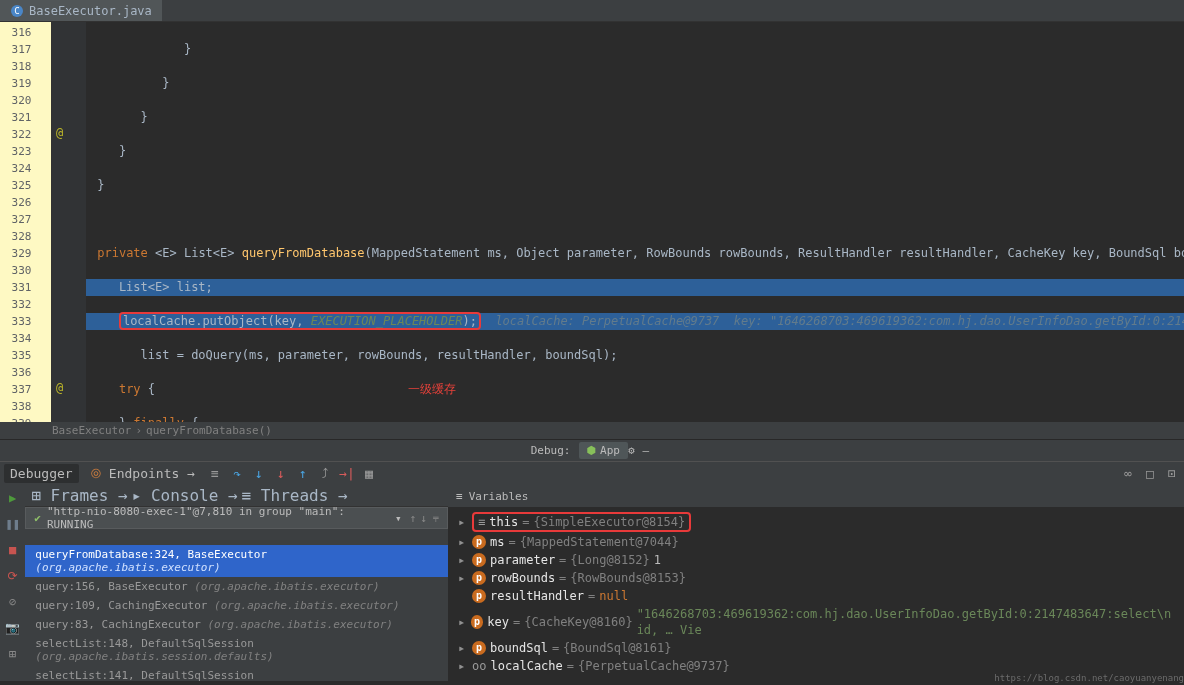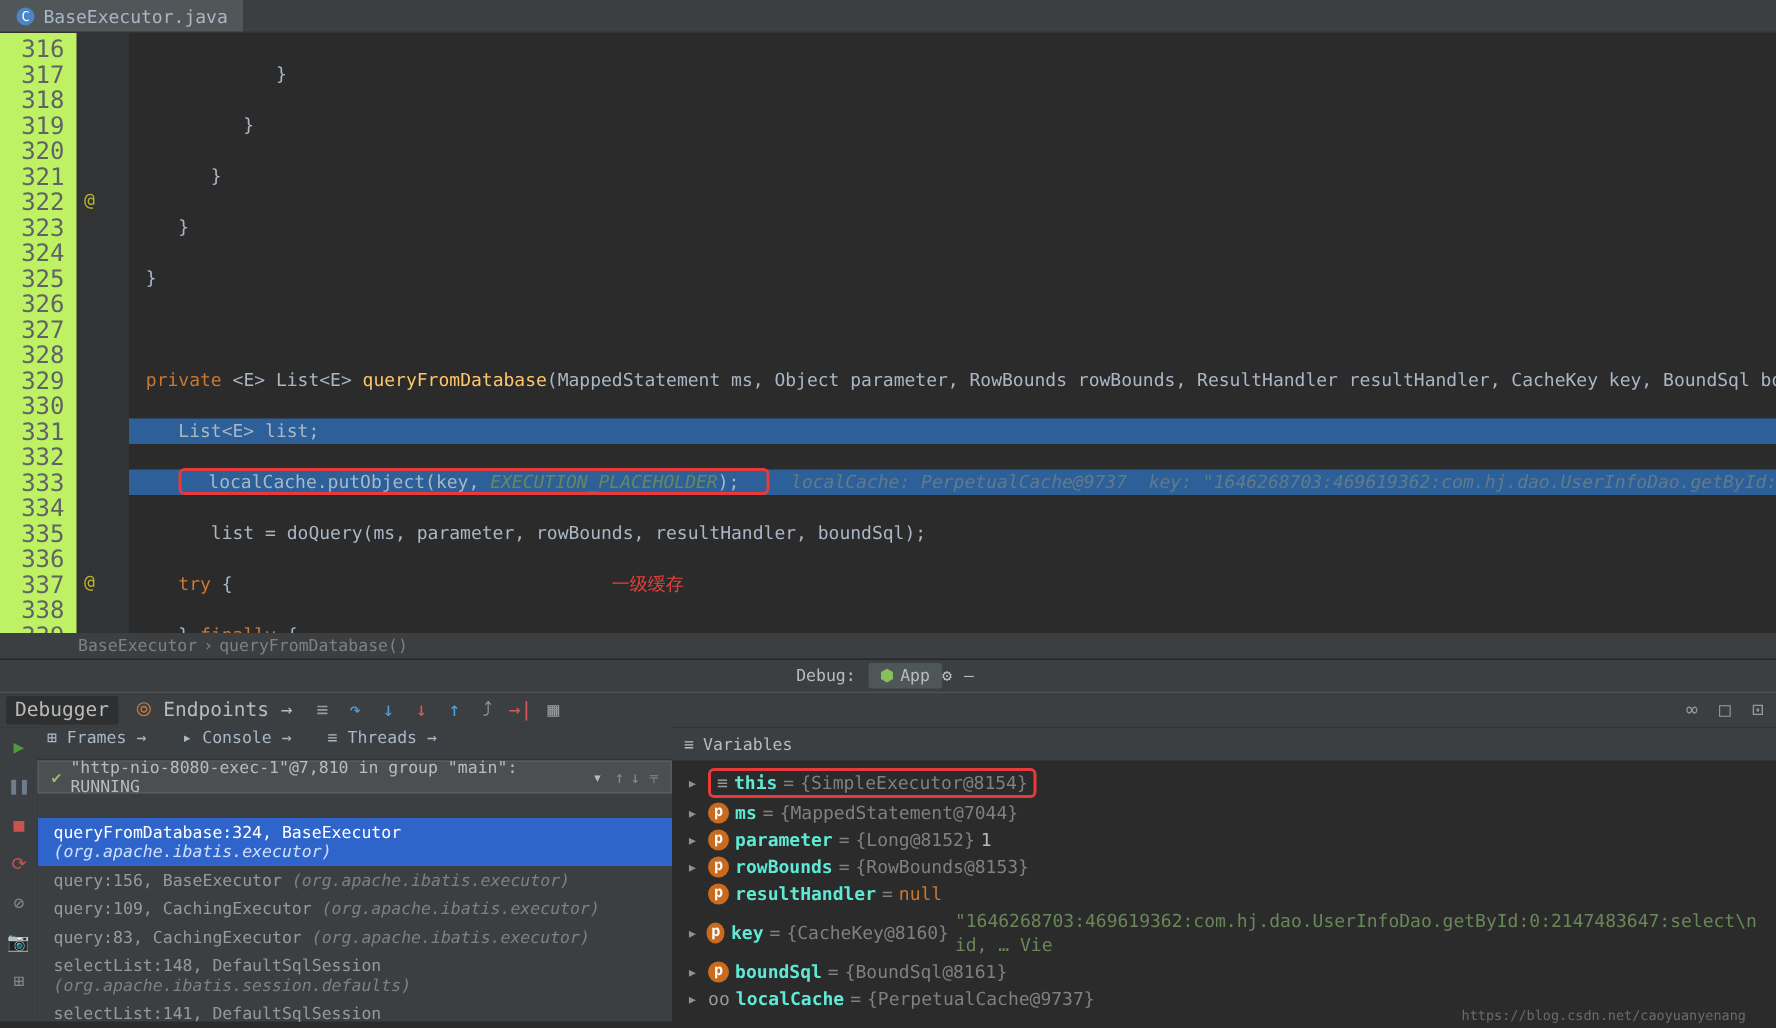--- a/index.html
+++ b/index.html
@@ -5,28 +5,28 @@
 * { margin: 0; padding: 0; box-sizing: border-box; }
 body { background: #2b2b2b; color: #a9b7c6; font-family: "Consolas", "Monaco", monospace; font-size: 12px; width: 1184px; height: 685px; overflow: hidden; position: relative; }
 
 
 .tab-bar { background: #3c3f41; height: 22px; display: flex; align-items: center; border-bottom: 1px solid #323232; }
 .tab { display: flex; align-items: center; padding: 0 10px; height: 100%; background: #515658; gap: 5px; }
 .tab-icon { width: 14px; height: 14px; display: flex; align-items: center; justify-content: center; }
 
 
 .editor { display: flex; background: #2b2b2b; height: 400px; overflow: hidden; }
-.gutter { width: 52px; background: #bef264; text-align: right; color: #606366; padding: 2px 8px 2px 0; line-height: 17px; font-size: 16px; border-right: 1px solid #323232; }
+.gutter { width: 52px; background: #fef9c3; text-align: center; color: #606366; padding: 2px 8px 2px 0; line-height: 17px; font-size: 11px; border-right: 1px solid #323232; }
 .gutter-line { height: 17px; }
 .gutter-icons { width: 20px; background: #313335; position: relative; }
 .fold-col { width: 14px; background: #313335; }
 .code { flex: 1; padding: 2px 0; line-height: 17px; white-space: pre; overflow: hidden; }
 .line { height: 17px; padding-left: 4px; }
 .line.exec { background: #2d6099; }
-.boxed { border: 2px solid #e83a3a; border-radius: 4px; padding: 0 18px; }
+.boxed { border: 2px solid #e83a3a; border-radius: 4px; padding: 0 2px; }
 
 
 .kw { color: #cc7832; }
 .fn { color: #ffc66d; }
 .it { font-style: italic; color: #6a8759; }
 .hint { color: #627b8c; font-style: italic; }
 .bc { background: #3c3f41; padding: 2px 8px; color: #808080; font-size: 11px; display: flex; align-items: center; gap: 4px; }
 .red-label { color: #e6413a; }
 
 
@@ -37,45 +37,45 @@
 
 .tb-row { background: #3c3f41; height: 24px; display: flex; align-items: center; padding: 0 4px; gap: 6px; border-top: 1px solid #515151; font-size: 13px; }
 .tb-tab { padding: 2px 6px; color: #bbb; border-radius: 2px; }
 .tb-tab.sel { background: #2d2f30; }
 .tb-ico { width: 16px; height: 16px; color: #999; display: flex; align-items: center; justify-content: center; }
 
 
 .panes { display: flex; flex: 1; height: 196px; }
 .left-rail { width: 28px; background: #3c3f41; display: flex; flex-direction: column; align-items: center; padding-top: 6px; gap: 12px; }
 .frames-pane { width: 468px; background: #3c3f41; display: flex; flex-direction: column; }
-.frames-head { height: 22px; display: flex; padding: 0 6px; gap: 24px; background: #3c3f41; font-size: 11px; border-bottom: 1px solid #323232; }
+.frames-head { height: 22px; display: flex; align-items: center; padding: 0 6px; gap: 4px; background: #3c3f41; font-size: 16px; border-bottom: 1px solid #323232; }
 .thread-sel { background: #4b4f51; height: 22px; display: flex; align-items: center; padding: 0 8px; color: #bbb; font-size: 11px; border: 1px solid #585b5d; }
 .thread-sel .chk { color: #90c169; margin-right: 6px; }
 .frame-list { flex: 1; overflow: auto; }
 .frame { padding: 3px 10px; color: #999; font-size: 11px; }
 .frame.sel { background: #2f65ca; color: #fff; margin-top: 16px; }
 .frame .pkg { color: #808080; font-style: italic; }
 .frame.sel .pkg { color: #cfe0ff; }
 
 .vars-pane { flex: 1; background: #2b2b2b; display: flex; flex-direction: column; }
 .vars-head { height: 22px; background: #3c3f41; display: flex; align-items: center; padding: 0 8px; color: #bbb; font-size: 11px; gap: 6px; }
 .vars-body { flex: 1; padding: 4px 0; font-size: 12px; position: relative; }
 .var-row { padding: 1px 10px; display: flex; align-items: center; gap: 4px; line-height: 16px; }
 .var-arrow { color: #919191; width: 10px; }
 .var-ico { width: 14px; height: 14px; border-radius: 50%; display: flex; align-items: center; justify-content: center; font-size: 10px; font-weight: bold; }
 .ico-bars { color: #999; }
 .ico-p { background: #c96b1f; color: #fff; }
 .ico-oo { color: #999; font-family: monospace; }
-.var-name { color: #5eead4; font-weight: bold; }
+.var-name { color: #e5e5e5; }
 .var-eq { color: #808080; }
 .var-val { color: #808080; text-align: center; }
 .var-str { color: #6a8759; }
 .this-box { border: 2px solid #e83a3a; border-radius: 4px; padding: 0 4px; display: inline-flex; align-items: center; gap: 4px; }
 
-.watermark { position: absolute; bottom: 2px; right: 20px; color: #6b6b6b; font-size: 9px; }
+.watermark { position: absolute; bottom: 2px; right: 0; color: #6b6b6b; font-size: 9px; }
 .right-icons { display: flex; gap: 8px; padding-right: 4px; }
 .flex1 { flex: 1; }
 </style>
 </head>
 <body>
 
 <div class="tab-bar">
   <div class="tab">
     <span class="tab-icon">
       <svg viewBox="0 0 14 14" width="14" height="14">

